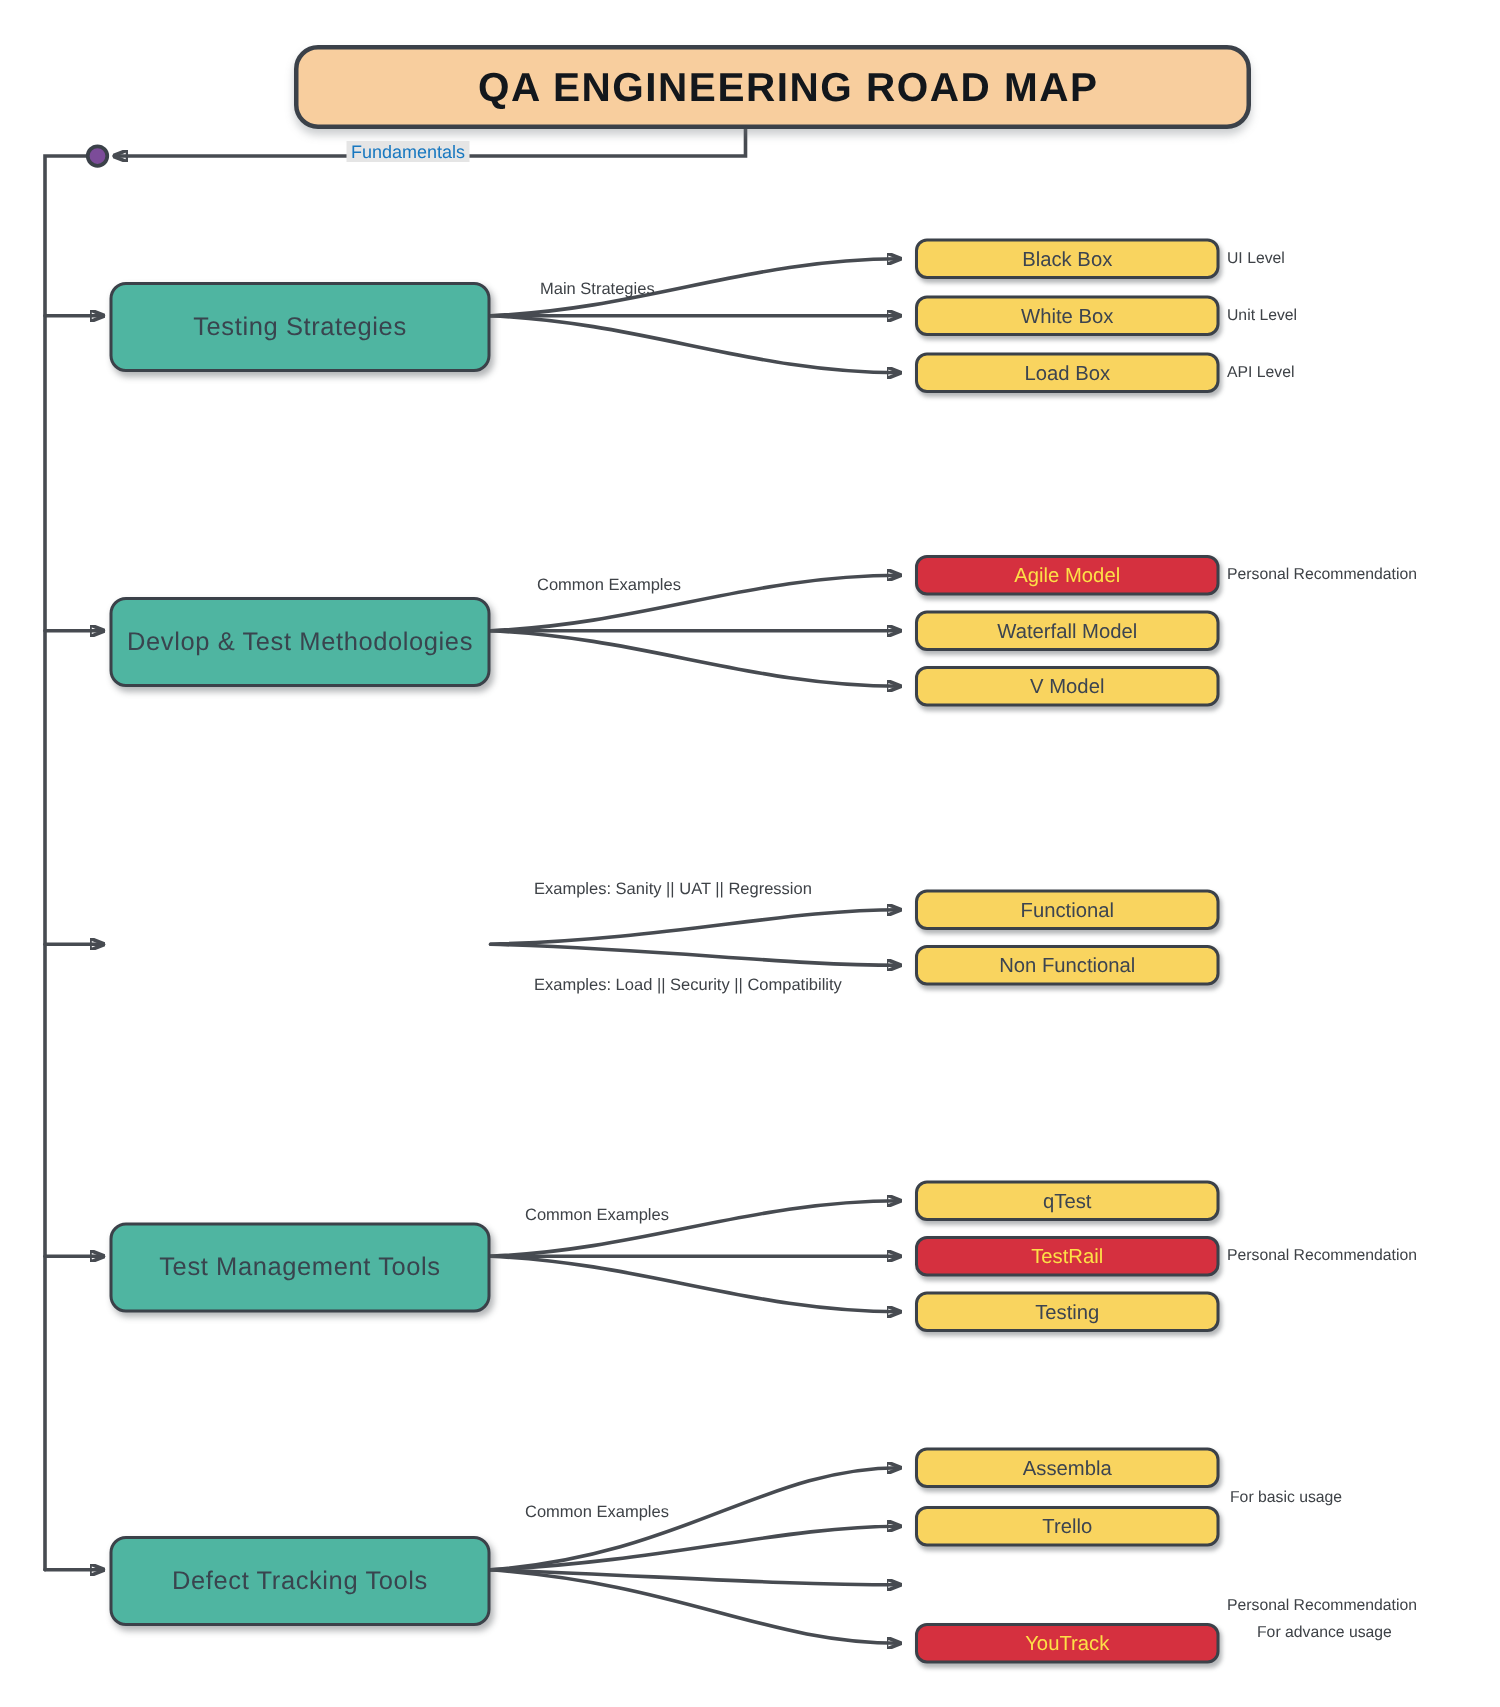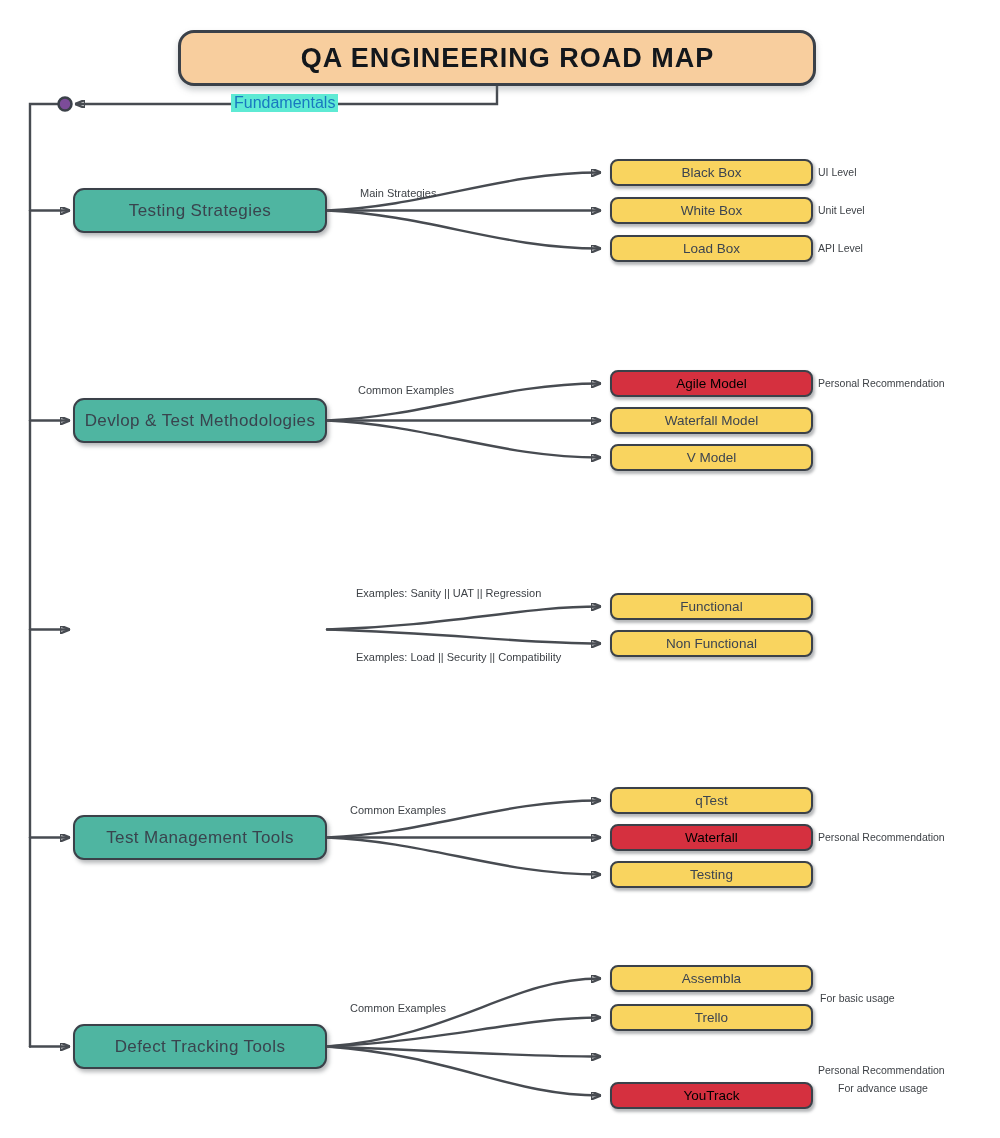--- a/index.html
+++ b/index.html
@@ -17,41 +17,41 @@
   .canvas{
     position:relative;width:1000px;height:1138px;background:#ffffff;overflow:hidden;
     font-family:"Liberation Sans","DejaVu Sans",sans-serif;
   }
   svg.wires{position:absolute;left:0;top:0;width:1000px;height:1138px;}
   svg.wires path{fill:none;stroke:var(--line);stroke-width:2.4;stroke-linecap:round;}
 
   .node{position:absolute;display:flex;align-items:center;justify-content:center;
         box-sizing:border-box;border:2.5px solid var(--border);}
   .title-node{
-    left:178px;top:30px;width:638px;height:56px;border-width:3px;border-radius:16px;
+    left:196px;top:30px;width:638px;height:56px;border-width:3px;border-radius:16px;
     background:var(--title-fill);font-size:27px;font-weight:bold;letter-spacing:1px;
     color:#13171C;box-shadow:0 4px 6px rgba(110,115,120,.35);padding-left:21px;
   }
   .branch{
-    left:73px;width:254px;height:45px;border-radius:11px;background:var(--teal);
+    left:73px;width:254px;height:60px;border-radius:11px;background:var(--teal);
     color:#39444E;font-size:17px;letter-spacing:.4px;
     box-shadow:2px 3px 4px rgba(90,95,100,.45);
   }
   .child{
     left:610px;width:203px;height:27px;border-width:2px;border-radius:8px;
     font-size:13.5px;box-shadow:1.5px 2.5px 3px rgba(90,95,100,.45);
   }
   .child.yellow{background:var(--yellow);color:#3C4450;}
-  .child.red{background:var(--red);color:#000000;}
+  .child.red{background:var(--red);color:#fde047;}
 
   .elabel{position:absolute;font-size:11px;color:#3E4247;white-space:nowrap;}
   .note{position:absolute;font-size:10.5px;color:#3E4247;white-space:nowrap;line-height:13px;text-align:right;}
   .root-label{
-    position:absolute;left:231px;top:94px;padding:0 3px;background:#5eead4;
-    color:var(--blue);font-size:16px;white-space:nowrap;z-index:2;
+    position:absolute;left:231px;top:94px;padding:0 3px;background:#e5e5e5;
+    color:var(--blue);font-size:12px;white-space:nowrap;z-index:2;
   }
 </style>
 </head>
 <body>
 
 <div class="canvas">
 
   <svg class="wires" xmlns="http://www.w3.org/2000/svg">
     <defs>
       <marker id="arrow" markerUnits="userSpaceOnUse" markerWidth="10" markerHeight="8" refX="9" refY="4" orient="auto">
@@ -116,21 +116,21 @@
 
   <div class="node child red" style="top:370px">Agile Model</div>
   <div class="node child yellow" style="top:407px">Waterfall Model</div>
   <div class="node child yellow" style="top:444px">V Model</div>
   <div class="note" style="left:818px;top:377px">Personal Recommendation</div>
 
   <div class="node child yellow" style="top:593px">Functional</div>
   <div class="node child yellow" style="top:630px">Non Functional</div>
 
   <div class="node child yellow" style="top:787px">qTest</div>
-  <div class="node child red" style="top:824px">Waterfall</div>
+  <div class="node child red" style="top:824px">TestRail</div>
   <div class="node child yellow" style="top:861px">Testing</div>
   <div class="note" style="left:818px;top:831px">Personal Recommendation</div>
 
   <div class="node child yellow" style="top:1004px">Trello</div>
   <div class="node child yellow" style="top:965px">Assembla</div>
   <div class="node child red" style="top:1082px">YouTrack</div>
   <div class="note" style="left:820px;top:992px">For basic usage</div>
   <div class="note" style="left:818px;top:1064px">Personal Recommendation</div>
   <div class="note" style="left:838px;top:1082px">For advance usage</div>
 

